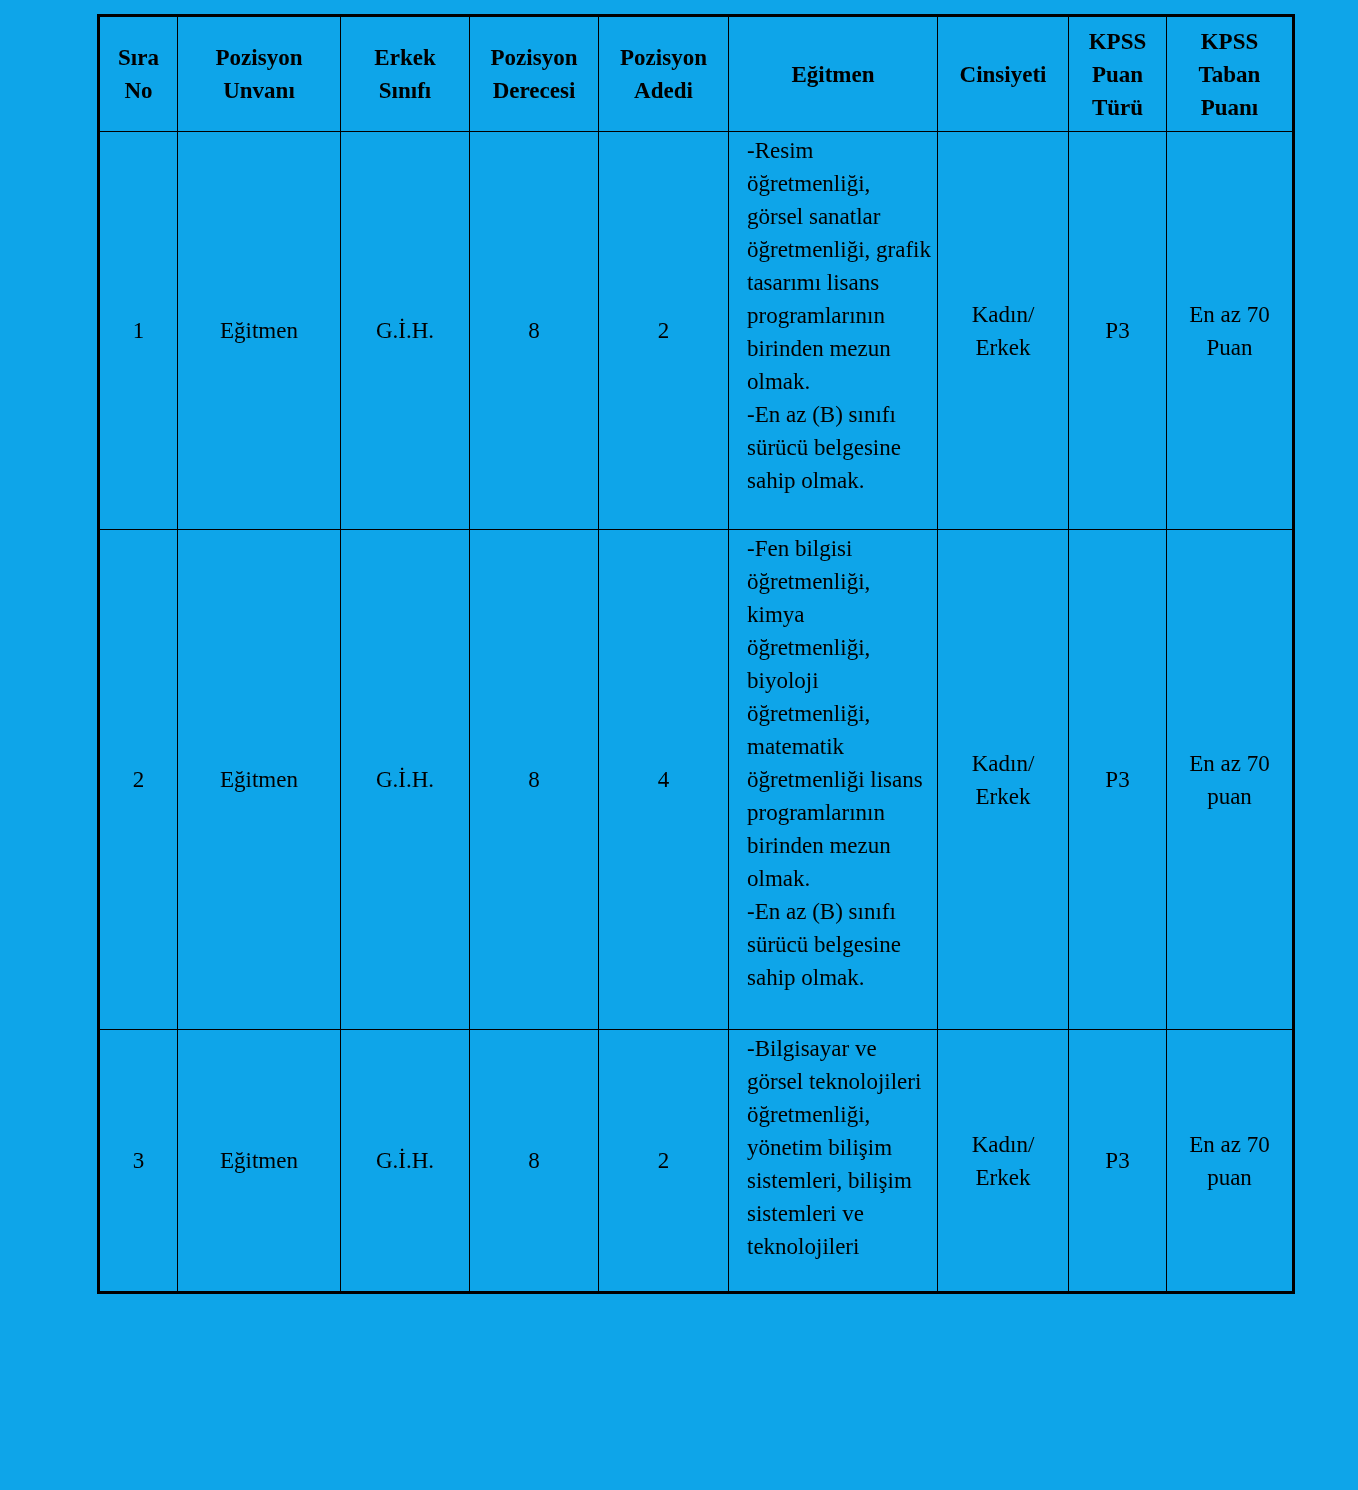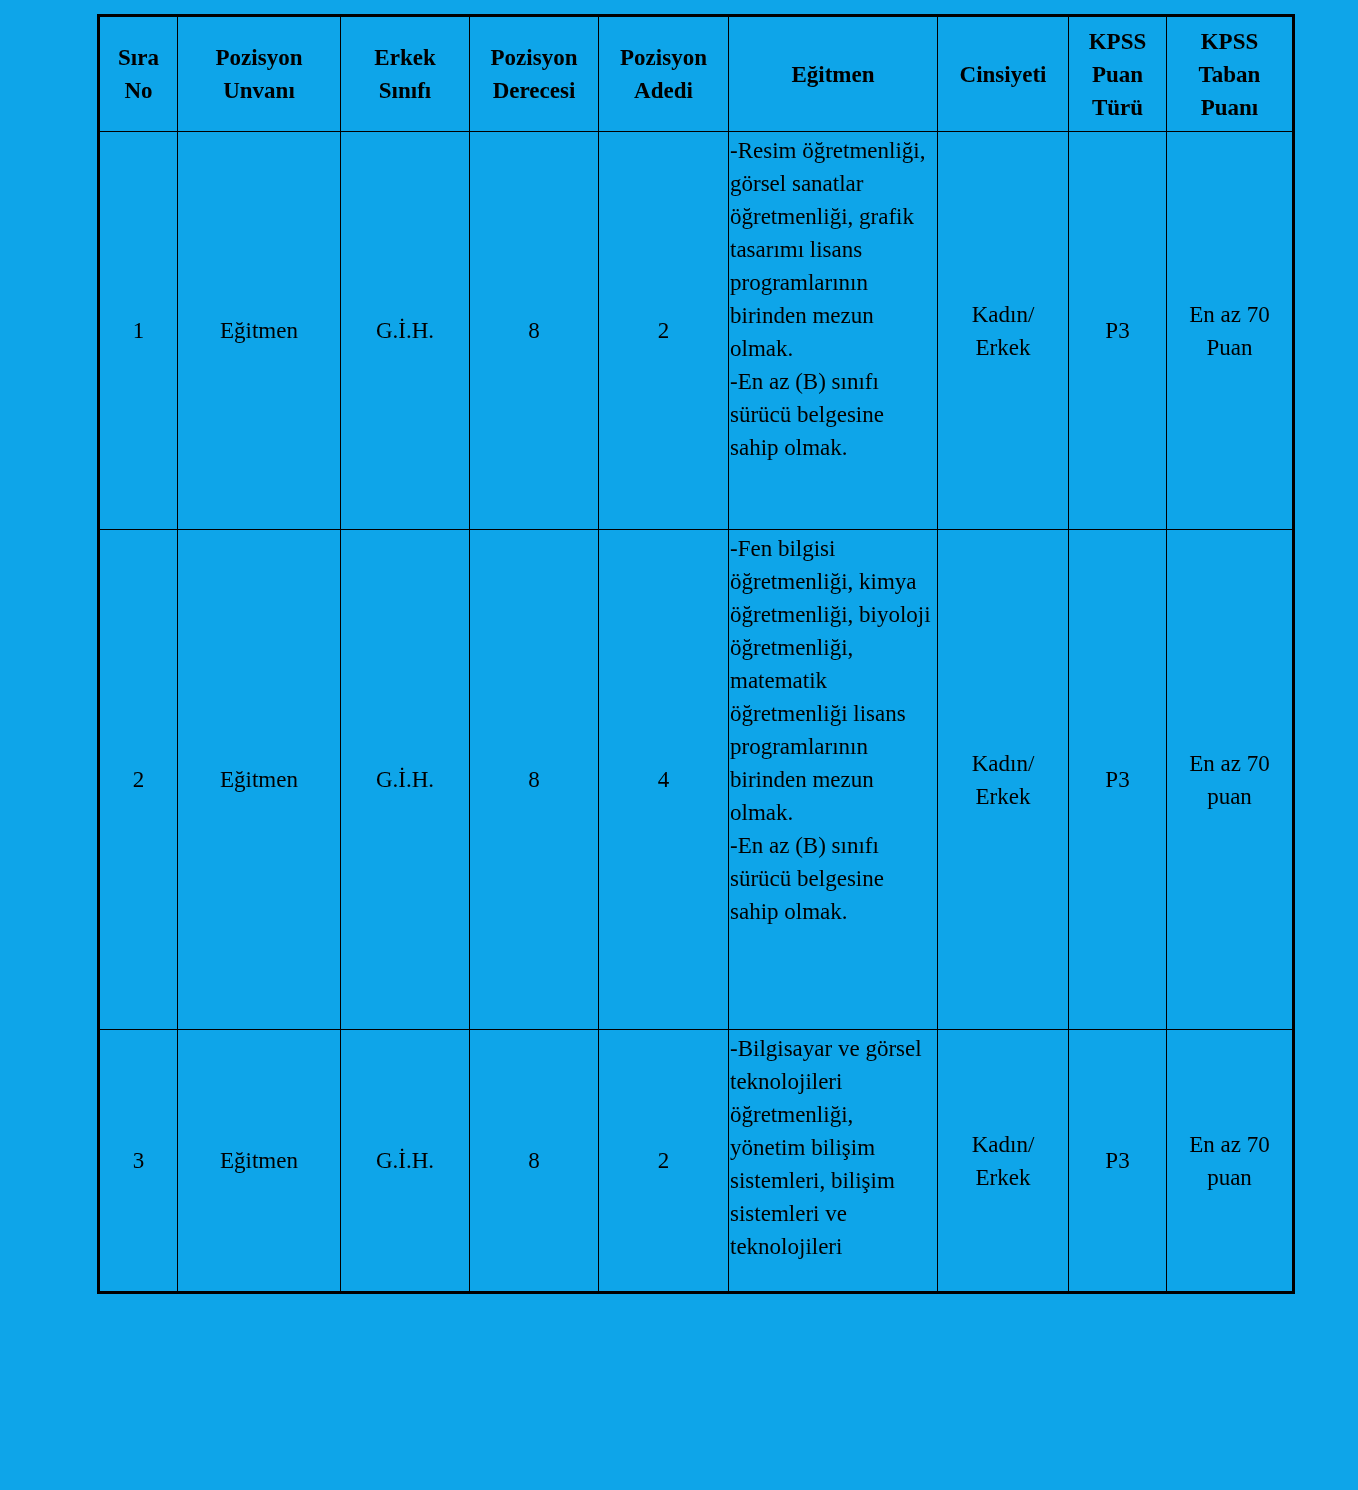--- a/index.html
+++ b/index.html
@@ -33,21 +33,21 @@
     white-space: pre-line;
     padding: 2px 4px;
     overflow: hidden;
   }
   table.jobs th {
     font-weight: bold;
   }
   table.jobs td.niteligi {
     text-align: left;
     vertical-align: top;
-    padding: 2px 6px 2px 1px;
+    padding: 2px 6px 2px 18px;
   }
   tr.header-row   { height: 116px; }
   tr.data-row-1   { height: 398px; }
   tr.data-row-2   { height: 500px; }
   tr.data-row-3   { height: 263px; }
 </style>
 </head>
 <body>
 
 <div class="page">

